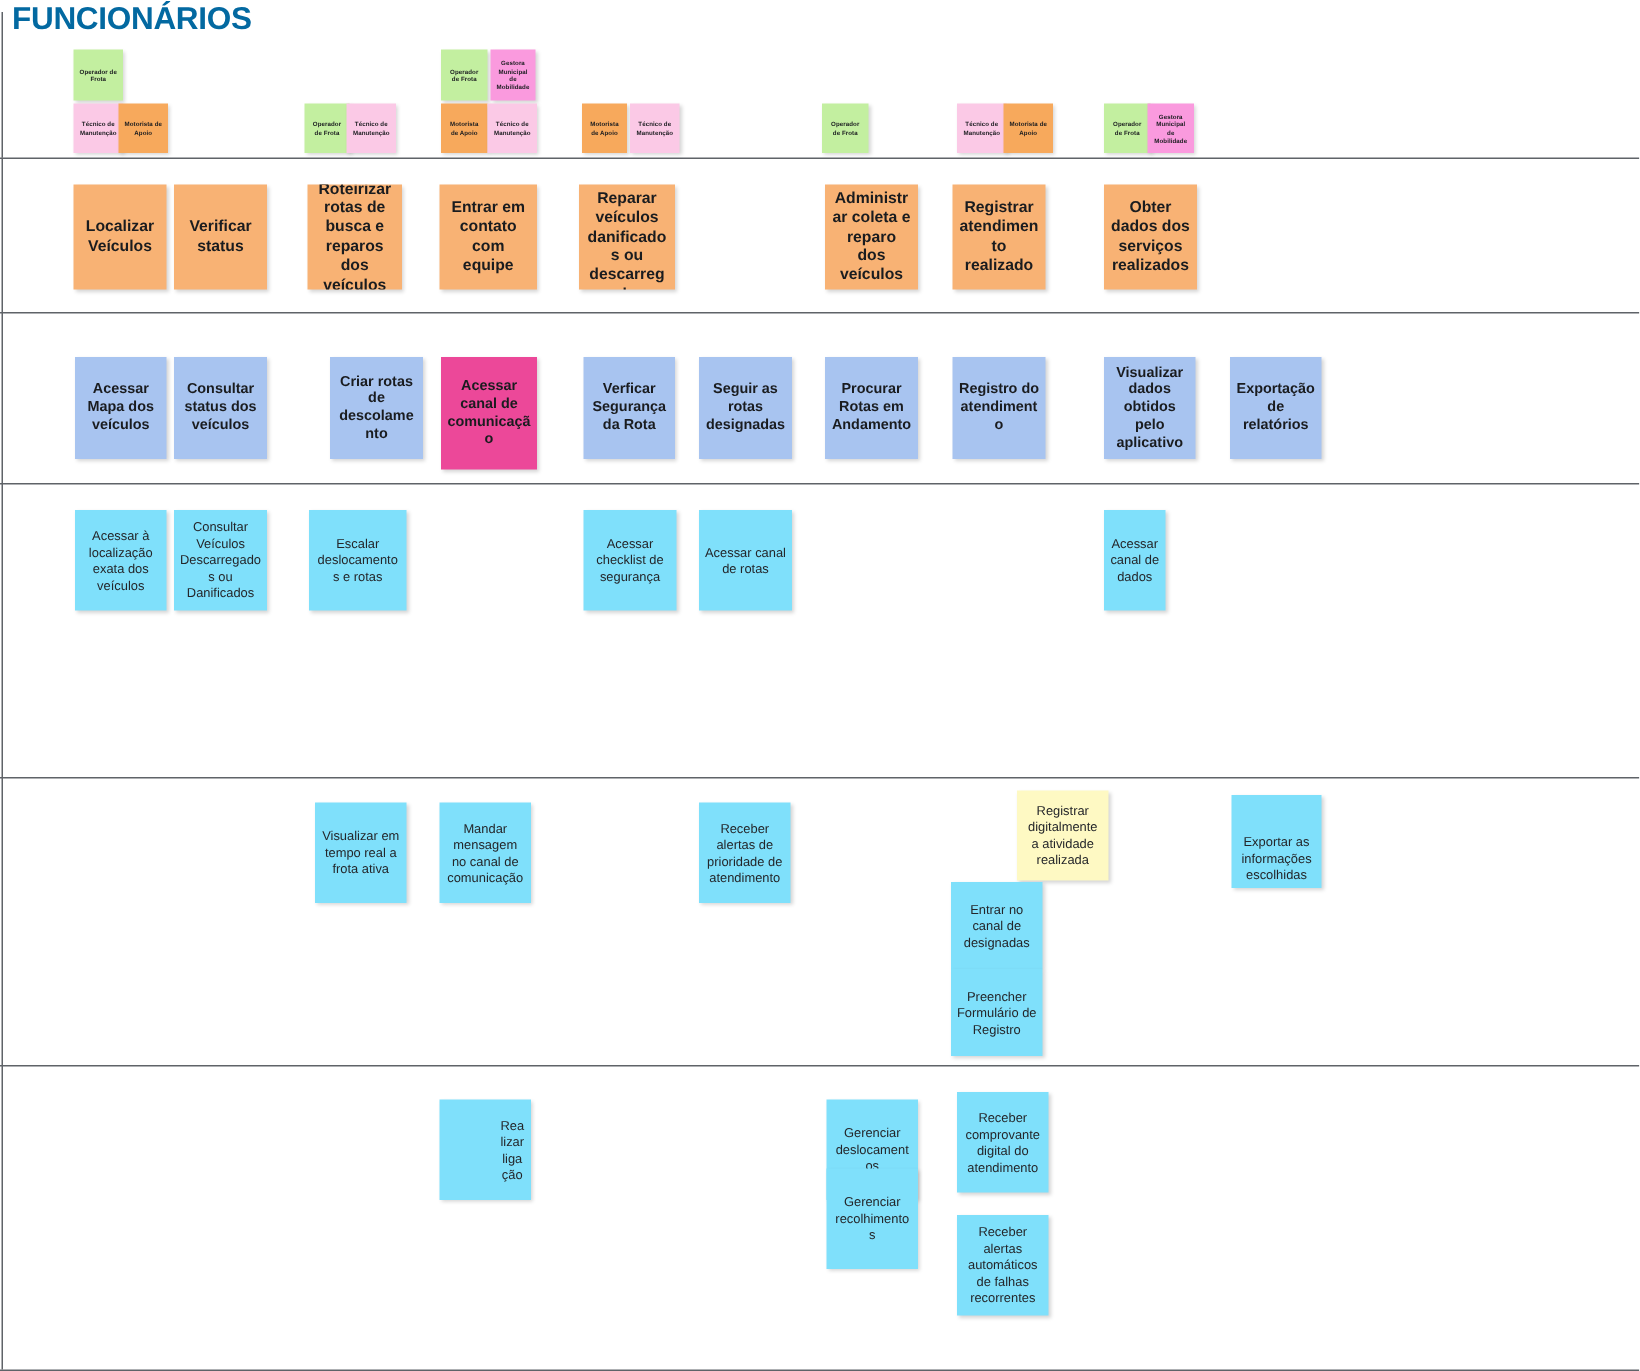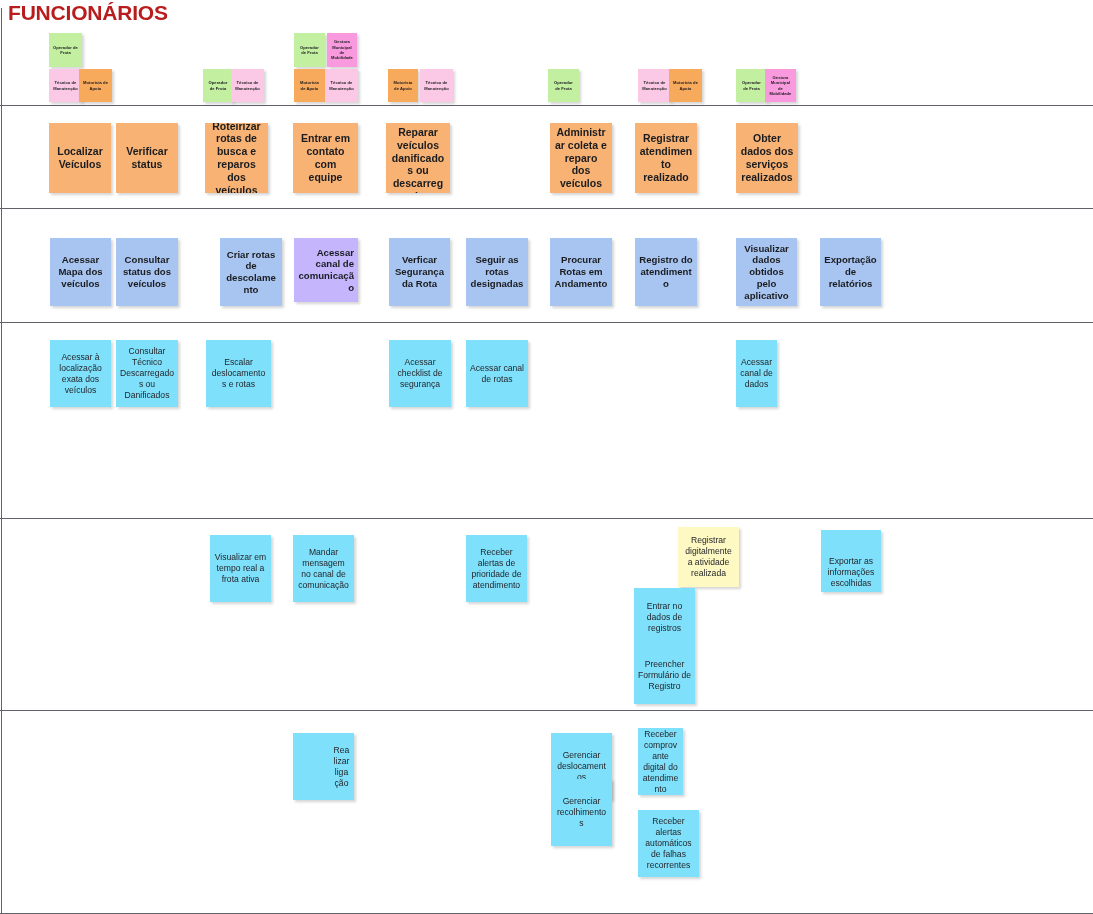--- a/index.html
+++ b/index.html
@@ -16,21 +16,21 @@
     background: #ffffff;
     overflow: hidden;
   }
   .page-title {
     position: absolute;
     left: 8px;
     top: 0px;
     font-size: 21px;
     font-weight: bold;
     letter-spacing: -0.2px;
-    color: #b91c1c;
+    color: #0369a1;
     line-height: 26px;
     white-space: nowrap;
   }
   .band-divider {
     position: absolute;
     left: 0;
     width: 1093px;
     height: 0;
     border-top: 1.4px solid #5f6368;
   }
@@ -183,21 +183,21 @@
   <div id="tasks-layer">
       <div class="note task shadow" style="left: 50px; top: 238px; width: 61px; height: 68px; background: rgb(168, 196, 240);">
         <span>Acessar Mapa dos veículos</span>
       </div>
       <div class="note task shadow" style="left: 116px; top: 238px; width: 62px; height: 68px; background: rgb(168, 196, 240);">
         <span>Consultar status dos veículos</span>
       </div>
       <div class="note task shadow" style="left: 220px; top: 238px; width: 62px; height: 68px; background: rgb(168, 196, 240);">
         <span>Criar rotas de descolamento</span>
       </div>
-      <div class="note task shadow" style="left: 294px; top: 238px; width: 64px; height: 64px; background: #c4b5fd; text-align: right;">
+      <div class="note task shadow" style="left: 294px; top: 238px; width: 64px; height: 75px; background: #ec4899;">
         <span>Acessar canal de comunicação</span>
       </div>
       <div class="note task shadow" style="left: 389px; top: 238px; width: 61px; height: 68px; background: rgb(168, 196, 240);">
         <span>Verficar Segurança da Rota</span>
       </div>
       <div class="note task shadow" style="left: 466px; top: 238px; width: 62px; height: 68px; background: rgb(168, 196, 240);">
         <span>Seguir as rotas designadas</span>
       </div>
       <div class="note task shadow" style="left: 550px; top: 238px; width: 62px; height: 68px; background: rgb(168, 196, 240);">
         <span>Procurar Rotas em Andamento</span>
@@ -210,21 +210,21 @@
       </div>
       <div class="note task shadow" style="left: 820px; top: 238px; width: 61px; height: 68px; background: rgb(168, 196, 240);">
         <span>Exportação de relatórios</span>
       </div>
     </div>
   <div id="details1-layer">
       <div class="note detail shadow" style="left: 50px; top: 340px; width: 61px; height: 67px; background: rgb(127, 224, 251);">
         <span>Acessar à localização exata dos veículos</span>
       </div>
       <div class="note detail shadow" style="left: 116px; top: 340px; width: 62px; height: 67px; background: rgb(127, 224, 251);">
-        <span>Consultar Técnico Descarregados ou Danificados</span>
+        <span>Consultar Veículos Descarregados ou Danificados</span>
       </div>
       <div class="note detail shadow" style="left: 206px; top: 340px; width: 65px; height: 67px; background: rgb(127, 224, 251);">
         <span>Escalar deslocamentos e rotas</span>
       </div>
       <div class="note detail shadow" style="left: 389px; top: 340px; width: 62px; height: 67px; background: rgb(127, 224, 251);">
         <span>Acessar checklist de segurança</span>
       </div>
       <div class="note detail shadow" style="left: 466px; top: 340px; width: 62px; height: 67px; background: rgb(127, 224, 251);">
         <span>Acessar canal de rotas</span>
       </div>
@@ -239,37 +239,37 @@
       <div class="note detail shadow" style="left: 293px; top: 535px; width: 61px; height: 67px; background: rgb(127, 224, 251);">
         <span>Mandar mensagem no canal de comunicação</span>
       </div>
       <div class="note detail shadow" style="left: 466px; top: 535px; width: 61px; height: 67px; background: rgb(127, 224, 251);">
         <span>Receber alertas de prioridade de atendimento</span>
       </div>
       <div class="note detail shadow" style="left: 634px; top: 527px; width: 61px; height: 60px; background: #fef9c3; margin-left: 44px;">
         <span>Registrar digitalmente a atividade realizada</span>
       </div>
       <div class="note detail shadow" style="left: 634px; top: 588px; width: 61px; height: 58px; background: rgb(127, 224, 251);">
-        <span>Entrar no dados de registros</span>
+        <span>Entrar no canal de designadas</span>
       </div>
       <div class="note detail shadow" style="left: 634px; top: 646px; width: 61px; height: 58px; background: rgb(127, 224, 251);">
         <span>Preencher Formulário de Registro</span>
       </div>
       <div class="note detail shadow" style="left: 821px; top: 530px; width: 60px; height: 62px; background: rgb(127, 224, 251); align-items: flex-end;">
         <span>Exportar as informações escolhidas</span>
       </div>
     </div>
   <div id="details3-layer">
       <div class="note detail shadow" style="left: 293px; top: 733px; width: 61px; height: 67px; background: rgb(127, 224, 251); padding-left: 40px;">
         <span>Realizar ligação</span>
       </div>
       <div class="note detail shadow" style="left: 551px; top: 733px; width: 61px; height: 67px; background: rgb(127, 224, 251);">
         <span>Gerenciar deslocamentos</span>
       </div>
-      <div class="note detail shadow" style="left: 638px; top: 728px; width: 45px; height: 67px; background: rgb(127, 224, 251);">
+      <div class="note detail shadow" style="left: 638px; top: 728px; width: 61px; height: 67px; background: rgb(127, 224, 251);">
         <span>Receber comprovante digital do atendimento</span>
       </div>
       <div class="note detail shadow" style="left: 551px; top: 779px; width: 61px; height: 67px; background: rgb(127, 224, 251);">
         <span>Gerenciar recolhimentos</span>
       </div>
       <div class="note detail shadow" style="left: 638px; top: 810px; width: 61px; height: 67px; background: rgb(127, 224, 251);">
         <span>Receber alertas automáticos de falhas recorrentes</span>
       </div>
     </div>
 

